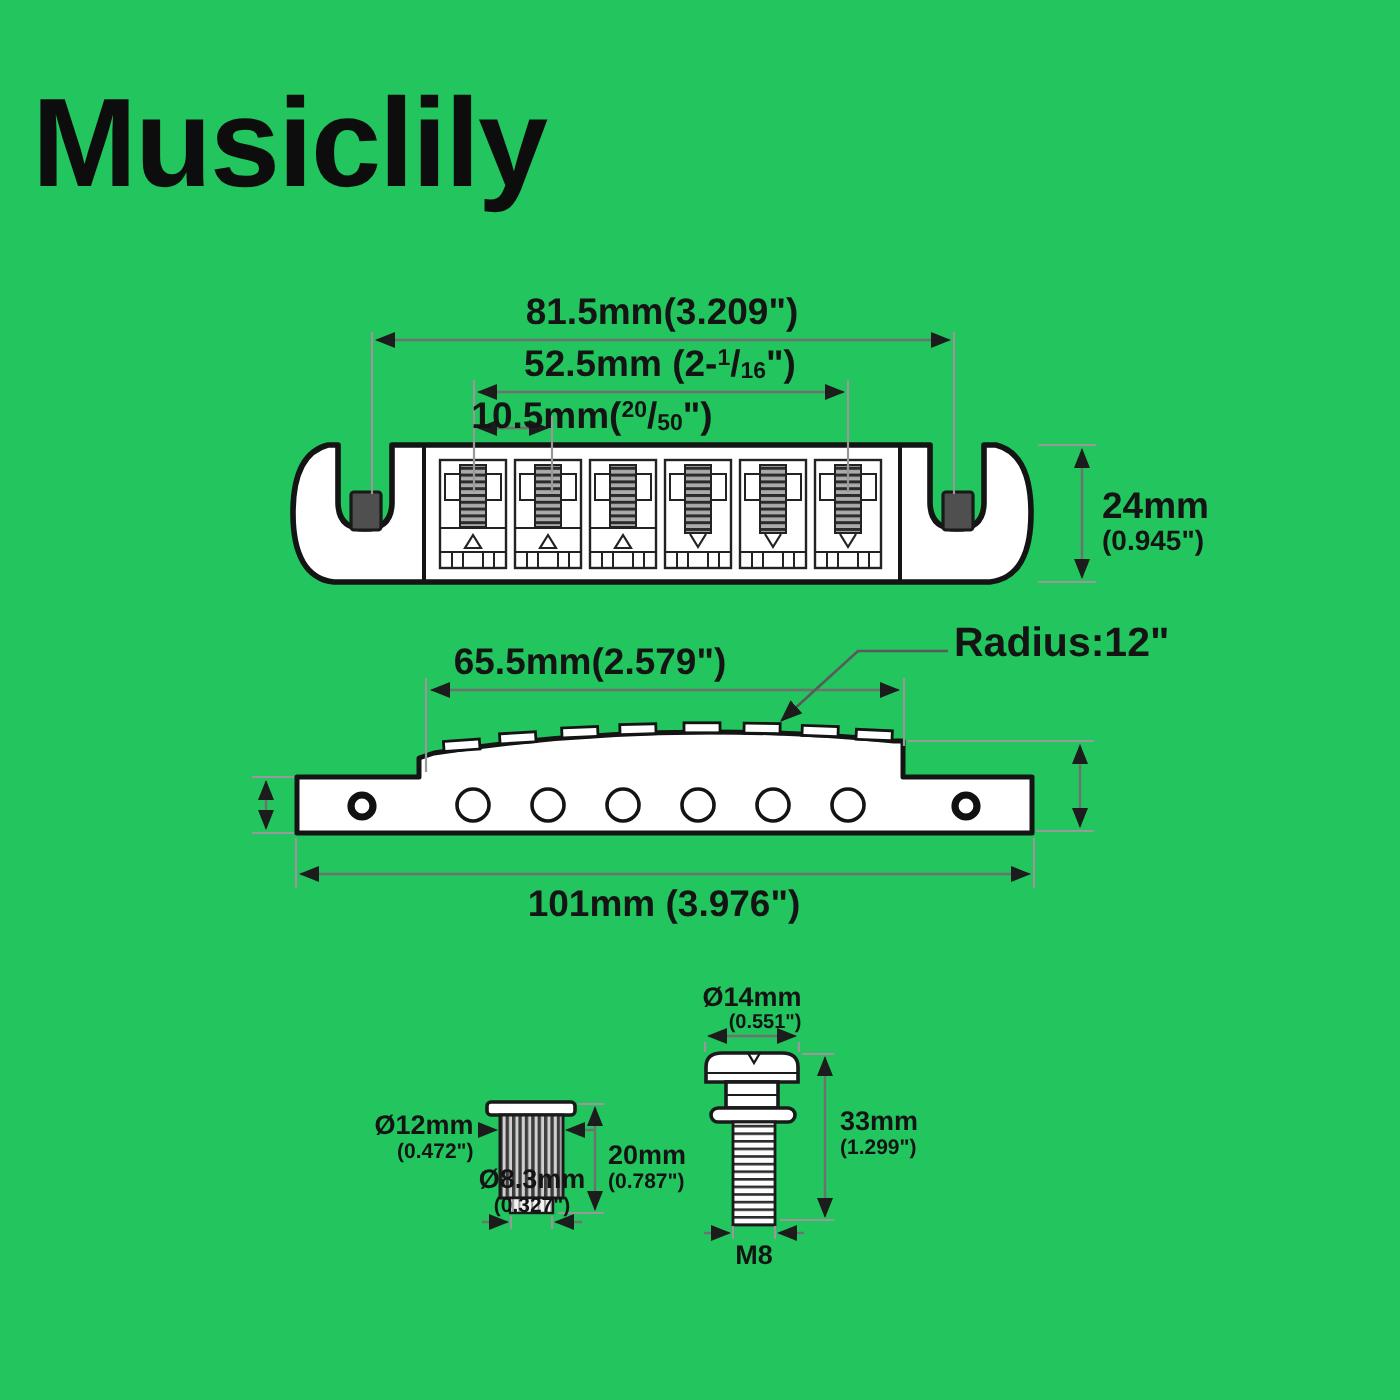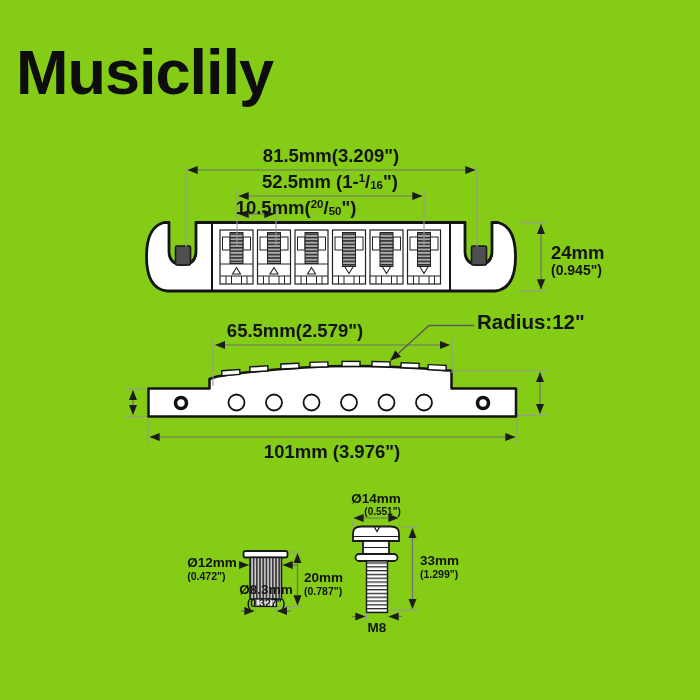--- a/index.html
+++ b/index.html
@@ -1,17 +1,17 @@
 <!DOCTYPE html>
 <html><head>
 <meta charset="utf-8">
 <style>
   html,body{margin:0;padding:0;background:#fff;}
   #stage{
-    position:relative;width:700px;height:700px;background:#84cc16;
+    position:relative;width:700px;height:700px;background:#22c55e;
     font-family:"Liberation Sans","DejaVu Sans",sans-serif;color:#141414;
     overflow:hidden;
   }
   .logo{
     position:absolute;left:16px;top:36px;font-size:63px;font-weight:600;
     letter-spacing:-1px;color:#0d0d0d;white-space:nowrap;
   }
   svg.art{position:absolute;left:0;top:0;}
   .dim{
     position:absolute;font-weight:bold;white-space:nowrap;line-height:1.08;
@@ -209,38 +209,38 @@
         <line x1="354" y1="518" x2="398" y2="518" marker-start="url(#ah)" marker-end="url(#ah)"></line>
         <line x1="412.5" y1="528.5" x2="412.5" y2="608.5" marker-start="url(#ah)" marker-end="url(#ah)"></line>
         <line x1="352" y1="616.5" x2="365" y2="616.5" marker-end="url(#ah)"></line>
         <line x1="402" y1="616.5" x2="389" y2="616.5" marker-end="url(#ah)"></line>
       </g>
     </g>
   </svg>
 
   <div class="dim s18 c" style="left:331px;top:146px">81.5mm(3.209")</div>
 
-  <div class="dim s18 c" style="left:330px;top:172px"><span>52.5mm (1-</span><sup>1</sup><span>/</span><sub>16</sub><span>")</span></div>
+  <div class="dim s18 c" style="left:330px;top:172px"><span>52.5mm (2-</span><sup>1</sup><span>/</span><sub>16</sub><span>")</span></div>
 
   <div class="dim s18 c" style="left:296px;top:198px"><span>10.5mm(</span><sup>20</sup><span>/</span><sub>50</sub><span>")</span></div>
 
   <div class="dim" style="left:551px;top:243px">
     <div class="s18">24mm</div>
     <div class="s14">(0.945")</div>
   </div>
 
   <div class="dim s18 c" style="left:295px;top:321px">65.5mm(2.579")</div>
 
   <div class="dim s20" style="left:477px;top:311px">Radius:12"</div>
 
 
 
   <div class="dim s18 c" style="left:332px;top:442px">101mm (3.976")</div>
 
-  <div class="dim c" style="left:212px;top:556px;text-align:left">
+  <div class="dim c" style="left:212px;top:556px;text-align:right">
     <div class="s13">Ø12mm</div>
     <div class="s10">(0.472")</div>
   </div>
 
   <div class="dim" style="left:304px;top:571px">
     <div class="s13">20mm</div>
     <div class="s10">(0.787")</div>
   </div>
 
   <div class="dim c" style="left:266px;top:583px;text-align:center">

